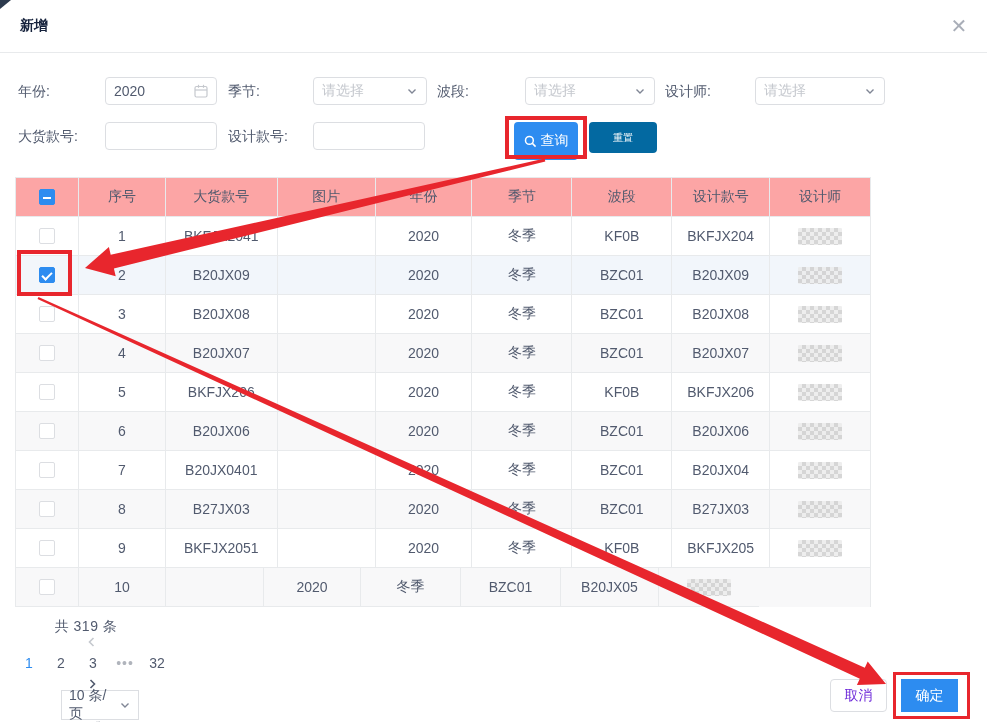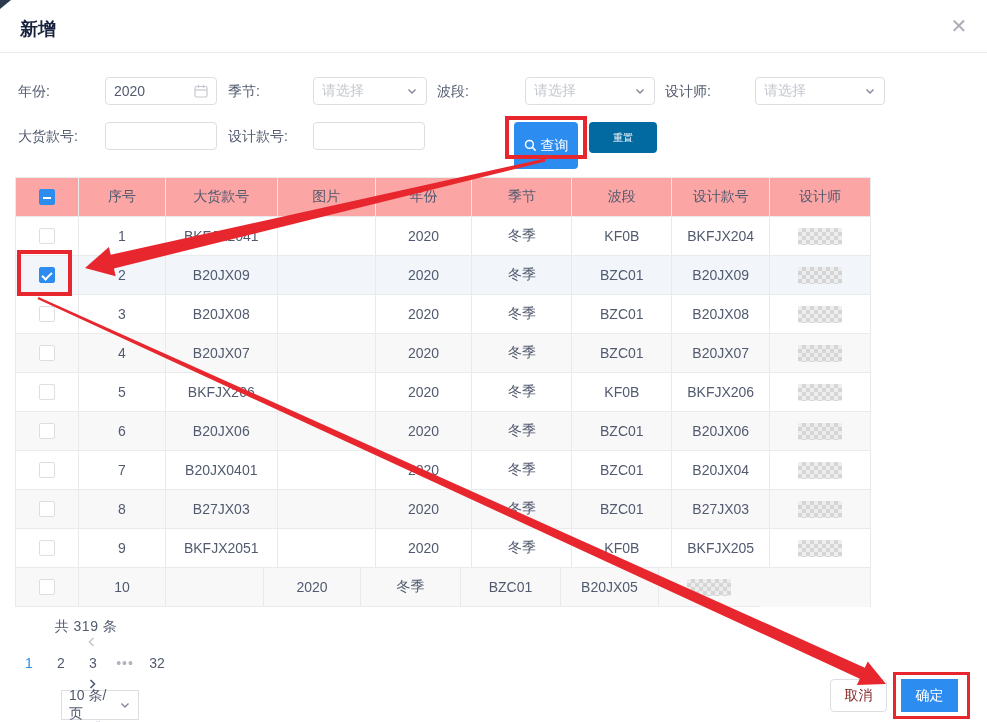--- a/index.html
+++ b/index.html
@@ -3,37 +3,37 @@
 <meta charset="utf-8">
 <style>
   * { margin:0; padding:0; box-sizing:border-box; }
   html,body { width:987px; height:722px; }
   body { font-family:"Liberation Sans","DejaVu Sans",sans-serif; background:#fff; overflow:hidden; position:relative; color:#515a6e; font-size:14px; }
 
   #corner-wedge { position:absolute; left:0; top:0; width:0; height:0;
     border-top:9px solid #2c3a4d; border-right:11px solid transparent; }
 
   
-  #dlg-title { position:absolute; left:20px; top:17px; font-size:18px; font-weight:bold; color:#17233d; }
+  #dlg-title { position:absolute; left:20px; top:17px; font-size:14px; font-weight:bold; color:#17233d; }
   #dlg-close { position:absolute; right:14px; top:12px; width:28px; height:28px; line-height:28px;
     text-align:center; font-size:20px; color:#a9aeb8; cursor:pointer; font-weight:300; }
   #hdr-divider { position:absolute; left:0; top:52px; width:987px; height:1px; background:#e8eaec; }
 
   
   .flabel { position:absolute; height:28px; line-height:28px; color:#515a6e; }
   .fctrl { position:absolute; height:28px; border:1px solid #dcdee2; border-radius:4px; background:#fff;
     display:flex; align-items:center; padding:0 8px; }
   .fctrl input { border:none; outline:none; width:100%; font-size:14px; color:#515a6e; font-family:inherit; background:transparent; }
   .placeholder { color:#c5c8ce; flex:1; }
   .ico-right { flex:none; margin-left:4px; display:flex; }
 
   .row1 { top:77px; }
   .row2 { top:122px; }
 
-  #btn-query { position:absolute; left:514px; top:122px; width:64px; height:47px; background:#2d8cf0; color:#fff;
+  #btn-query { position:absolute; left:514px; top:122px; width:64px; height:38px; background:#2d8cf0; color:#fff;
     border:none; border-radius:4px; font-size:14px; font-family:inherit; cursor:pointer;
     display:flex; align-items:center; justify-content:center; gap:4px; }
   #btn-reset { position:absolute; left:589px; top:122px; width:68px; height:31px; background:#0369a1; color:#fff;
     border:none; border-radius:4px; font-size:10px; font-family:inherit; cursor:pointer; }
 
   
   #grid { position:absolute; left:15px; top:177px; width:856px; border:1px solid #e8eaec; border-bottom:none; }
   .tr { display:flex; height:39px; background:#fff; }
   .tr.head { background:#fca5a5; }
   .tr.stripe { background:#f8f8f9; }
@@ -65,21 +65,21 @@
   .pg-arrow { width:24px; height:30px; display:flex; align-items:center; justify-content:center; cursor:pointer; margin-right:6px; }
   #pg-size { width:78px; height:30px; border:1px solid #dcdee2; border-radius:0; display:flex; align-items:center;
     justify-content:space-between; padding:0 7px; margin-left:10px; cursor:pointer; background:#fff; }
   #jump-label { margin-left:16px; }
   #jump-input { width:48px; height:30px; border:1px solid #dcdee2; border-radius:4px; margin-left:8px;
     text-align:center; font-size:14px; color:#515a6e; outline:none; font-family:inherit; }
   #jump-unit { margin-left:10px; }
 
   
   #btn-cancel { position:absolute; left:830px; top:679px; width:57px; height:33px; background:#fff;
-    border:1px solid #dcdee2; border-radius:4px; color:#7f1d1d; font-size:14px; font-family:inherit; cursor:pointer; }
+    border:1px solid #dcdee2; border-radius:4px; color:#6d28d9; font-size:14px; font-family:inherit; cursor:pointer; }
   #btn-confirm { position:absolute; left:901px; top:679px; width:57px; height:33px; background:#2d8cf0;
     border:1px solid #2d8cf0; border-radius:0; color:#fff; font-size:14px; font-family:inherit; cursor:pointer; }
 
   
   .ann-box { position:absolute; border:4px solid #e8262d; pointer-events:none; }
   #ann-query   { left:505px; top:116px; width:82px;  height:43px; }
   #ann-check   { left:17px;  top:250px; width:55px;  height:46px; }
   #ann-confirm { left:893px; top:672px; width:77px;  height:47px; border-width:3px; }
   #ann-arrows { position:absolute; left:0; top:0; width:987px; height:722px; pointer-events:none; }
 </style>

